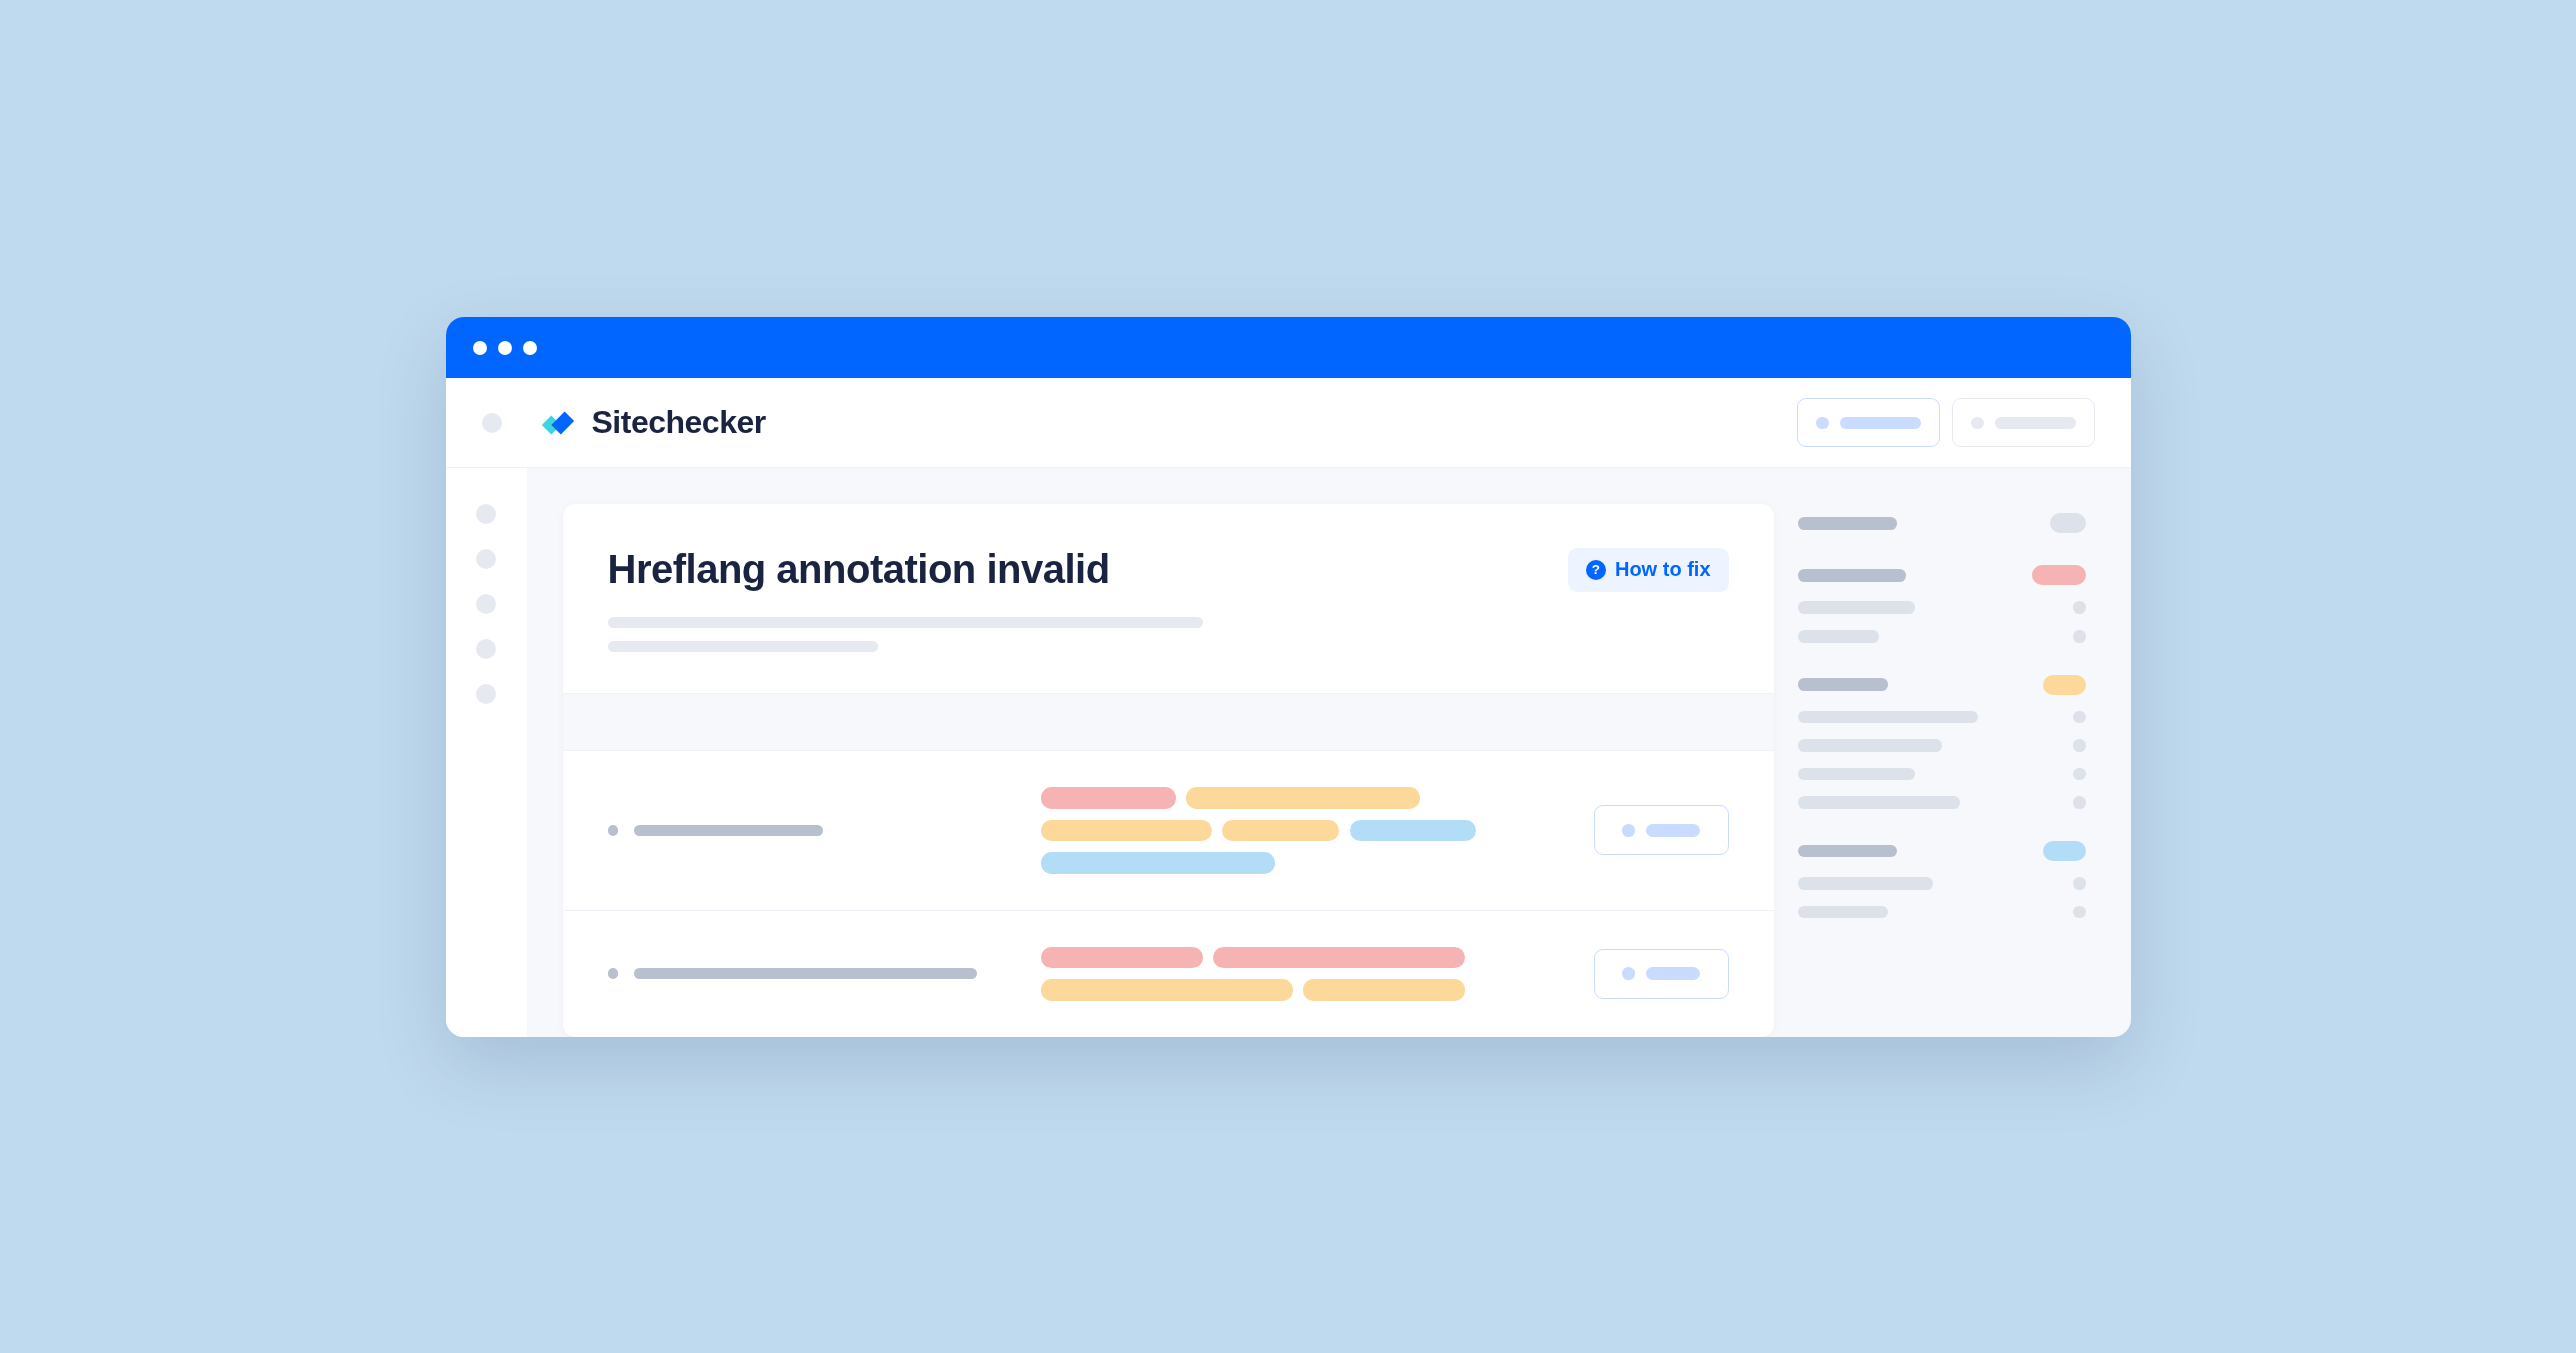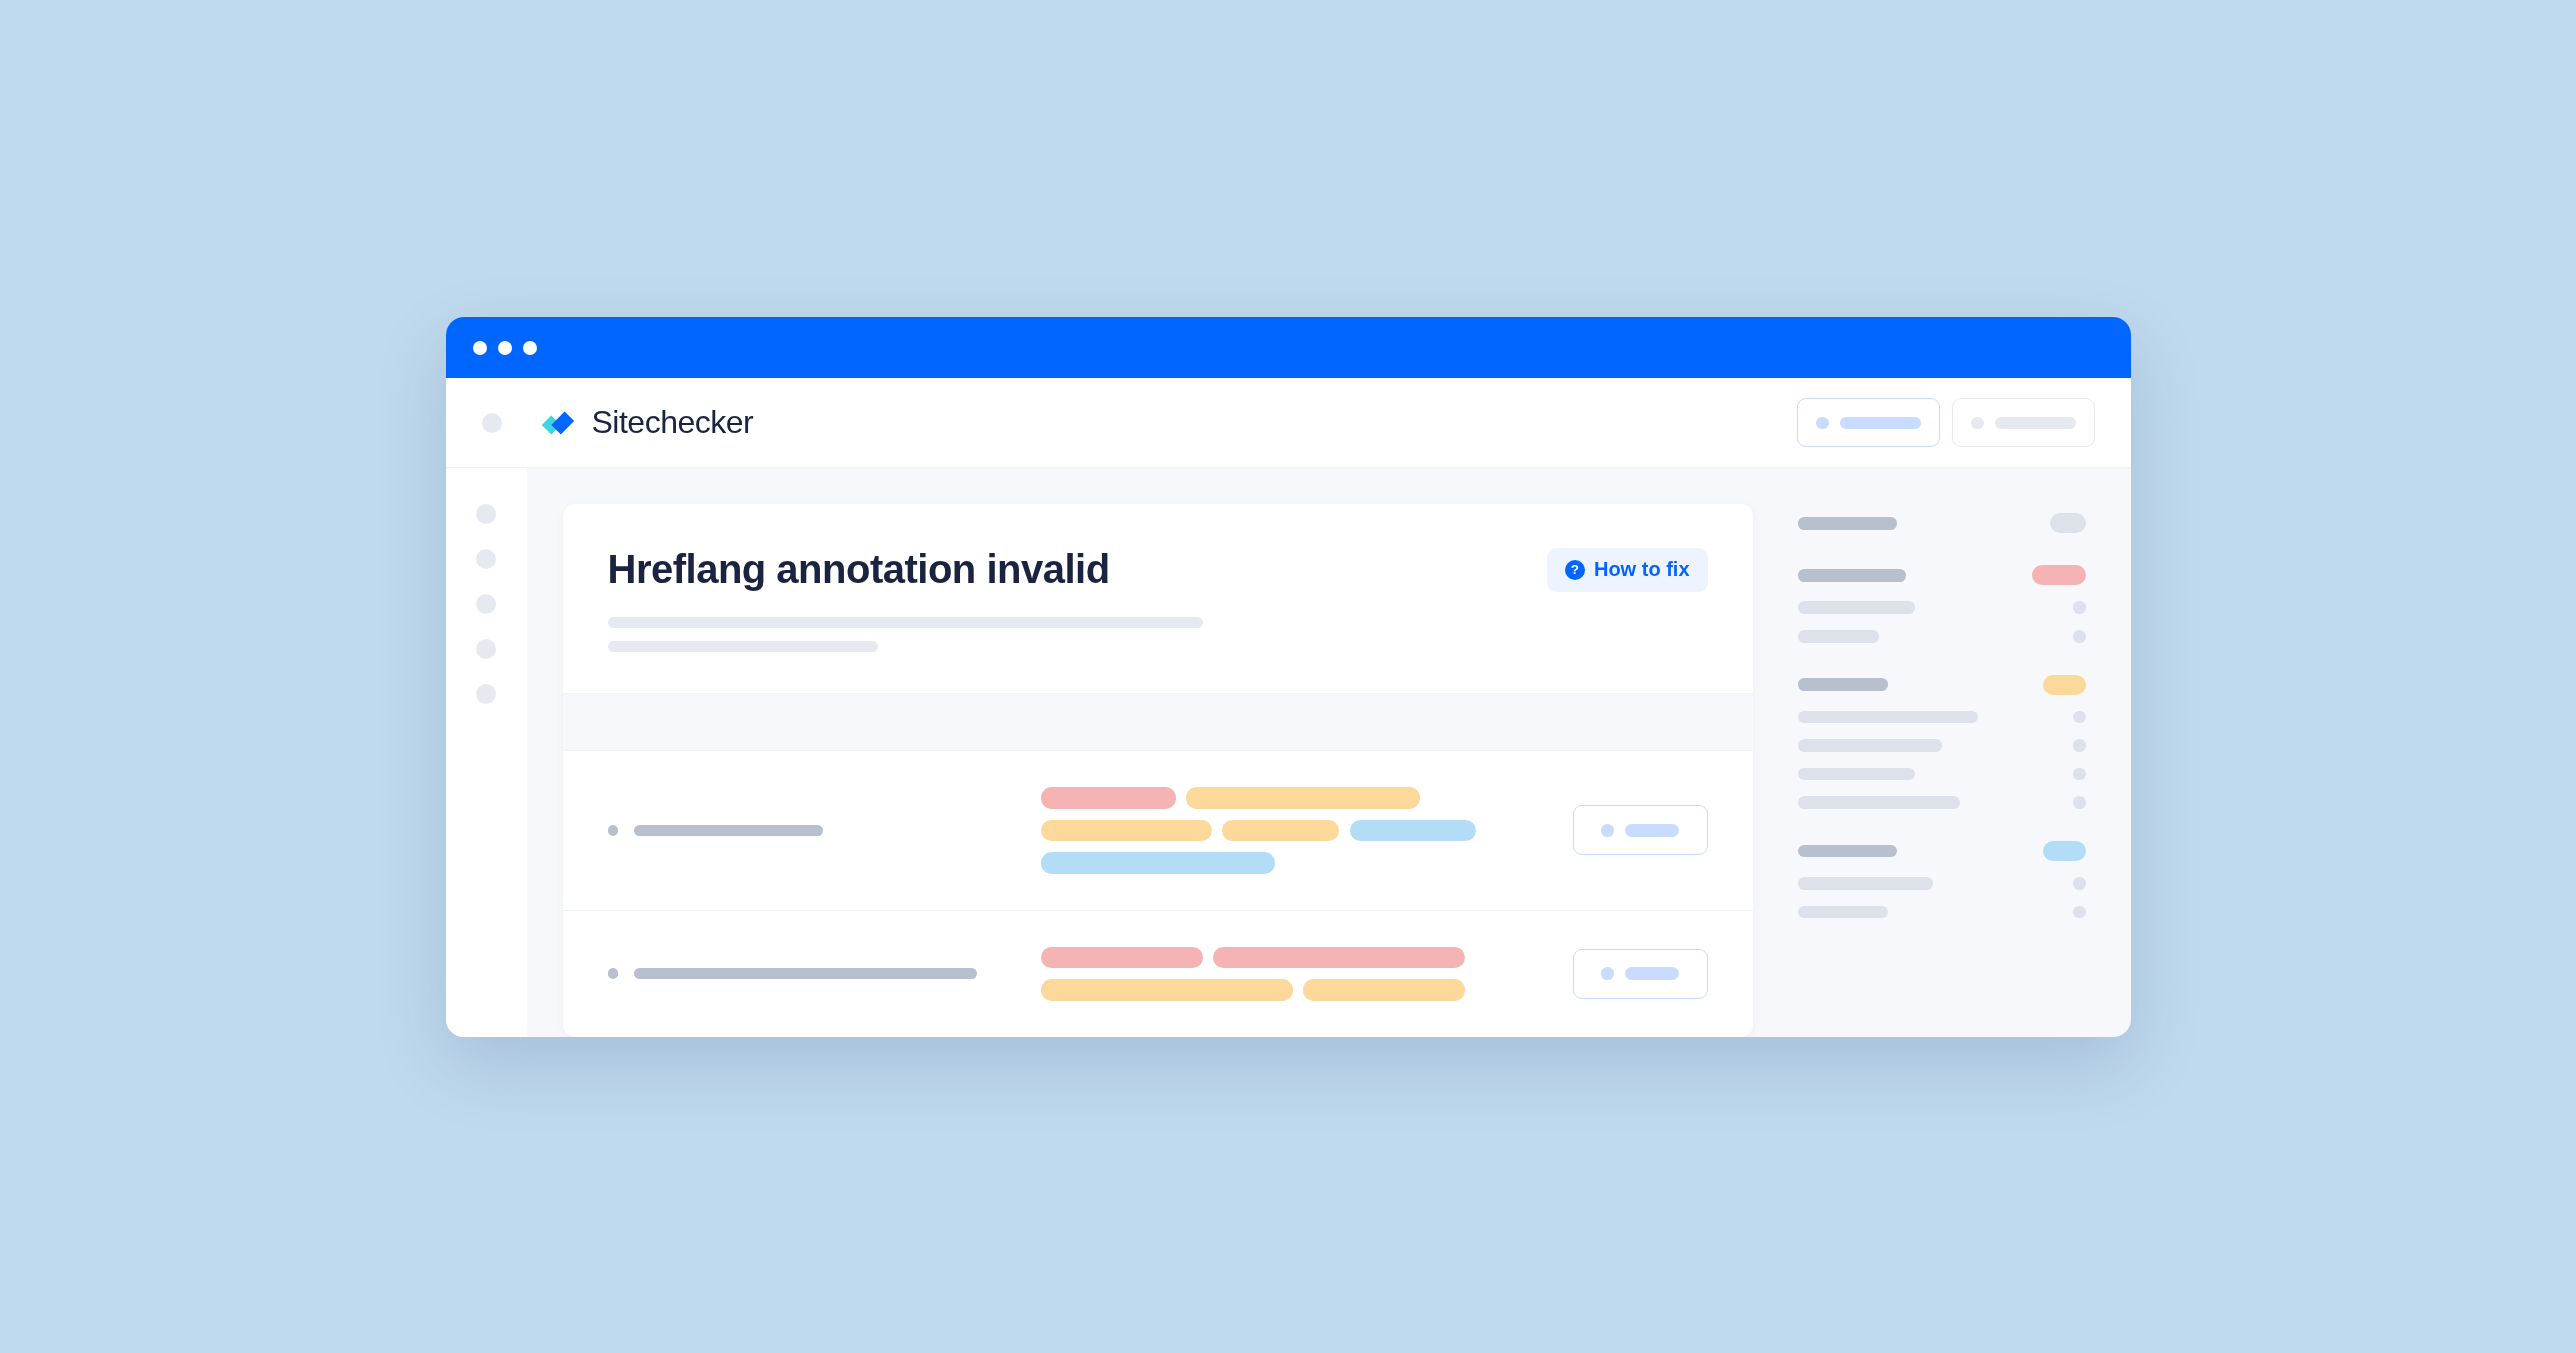--- a/index.html
+++ b/index.html
@@ -40,40 +40,40 @@
 }
 .menu-dot {
   width: 20px; height: 20px; border-radius: 50%; background: #e6eaf0;
   margin-right: 36px;
 }
 .logo-mark {
   width: 38px; height: 38px; margin-right: 16px;
   display: flex; align-items: center; justify-content: center;
 }
 .brand {
-  font-size: 32px; font-weight: 400; color: #1a2340; letter-spacing: -0.5px;
+  font-size: 32px; font-weight: 700; color: #1a2340; letter-spacing: -0.5px;
 }
 .top-spacer { flex: 1; }
 .pill-btn {
   height: 49px; border-radius: 9px; display: flex; align-items: center;
   padding: 0 18px; gap: 10.8px; margin-left: 12.6px;
 }
 .pill-btn.primary { border: 1.8px solid #c9dcff; background: #fff; }
 .pill-btn.secondary { border: 1.8px solid #e6eaf0; background: #fff; }
 .pill-dot { width: 12.6px; height: 12.6px; border-radius: 50%; }
 .pill-bar { height: 12.6px; border-radius: 7.2px; }
 .body-row { display: flex; }
 .siderail {
   width: 81px; background: #fff;
   display: flex; flex-direction: column; align-items: center;
   padding-top: 36px; gap: 25px;
 }
 .rail-dot { width: 20px; height: 20px; border-radius: 50%; background: #e6eaf0; }
 .main-area {
-  flex: 1; display: flex; padding: 36px 45px 0 36px; gap: 45px;
+  flex: 1; display: flex; padding: 36px 45px 0 36px; gap: 24px;
 }
 .card {
   flex: 1; background: #fff; border-radius: 12.6px; overflow: hidden;
   box-shadow: 0 1.8px 9px rgba(30,50,90,0.04);
 }
 .card-head {
   padding: 43px 45px 29px 45px;
 }
 .card-title-row { display: flex; align-items: center; justify-content: space-between; margin-bottom: 25px; }
 .card-title { font-size: 40px; font-weight: 800; color: #1a2340; letter-spacing: -0.5px; }

